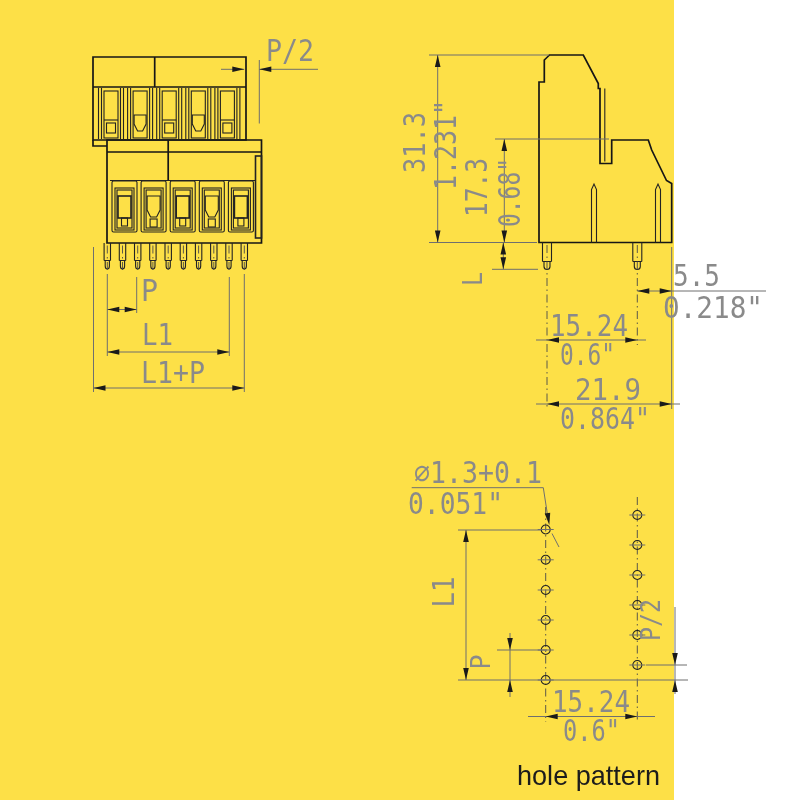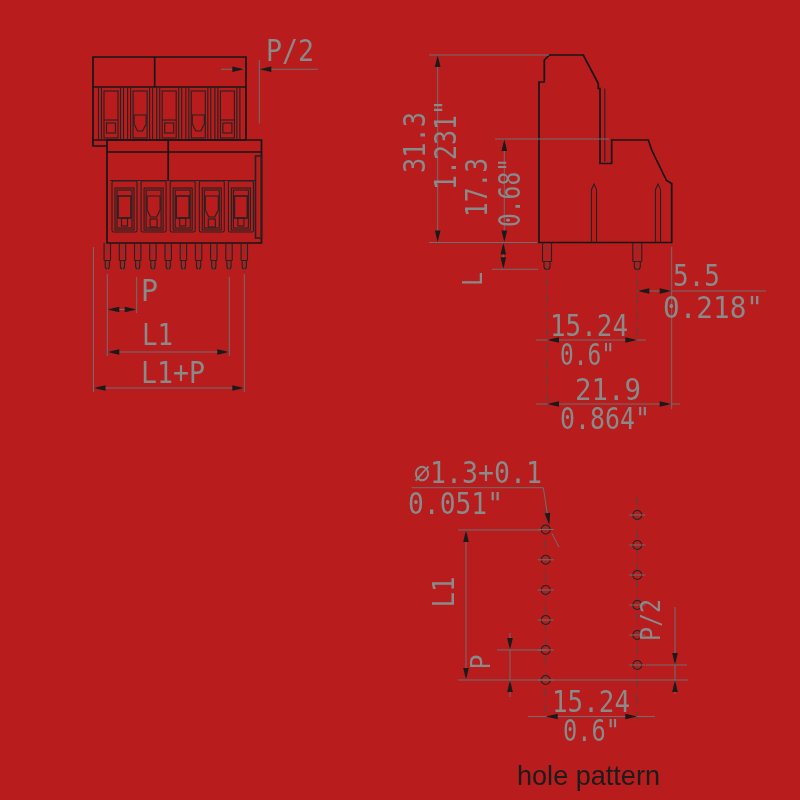--- a/index.html
+++ b/index.html
@@ -1,16 +1,16 @@
 <!DOCTYPE html>
 <html><head>
 <meta charset="utf-8">
 <style>
   html,body{margin:0;padding:0;background:#ffffff;}
-  .stage{width:800px;height:800px;background:#b91c1c;position:relative;font-family:"DejaVu Sans Mono",monospace;}
+  .stage{width:674px;height:800px;background:#fde047;position:relative;font-family:"DejaVu Sans Mono",monospace;}
   svg{display:block;}
   .ol{fill:none;stroke:#161616;stroke-width:1.7;stroke-linejoin:miter;}
   .in{fill:none;stroke:#232323;stroke-width:1.1;stroke-linejoin:miter;}
   .in2{fill:none;stroke:#232323;stroke-width:1.6;}
   .dim{fill:none;stroke:#6f6f6f;stroke-width:1;}
   .cl{fill:none;stroke:#4a4a4a;stroke-width:0.9;stroke-dasharray:8 3.5 1.5 3.5;}
   .arr{fill:#1a1a1a;stroke:none;}
   .dtxt{font-family:"DejaVu Sans Mono",monospace;font-size:30px;fill:#8a8a8a;}
   .dtxts{font-family:"DejaVu Sans Mono",monospace;font-size:26px;fill:#8a8a8a;}
   .cap{font-family:"Liberation Sans",sans-serif;font-size:28px;fill:#1c1c1c;}

